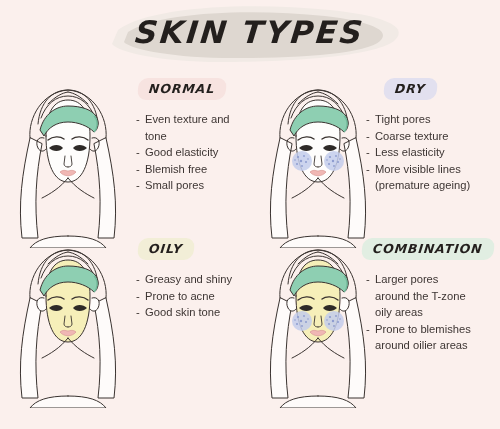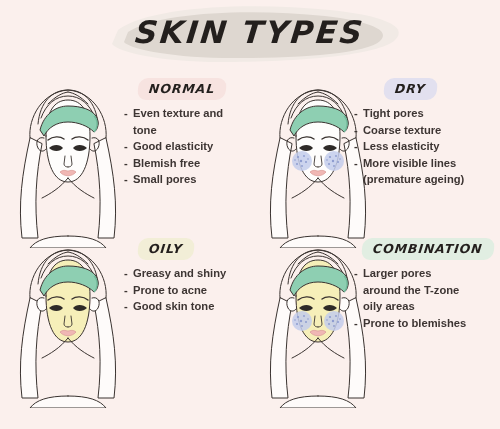--- a/index.html
+++ b/index.html
@@ -53,25 +53,24 @@
     color:#231f1d;
     transform:skewX(-6deg);
     white-space:nowrap;
   }
   .badge-row{margin-left:14px;margin-bottom:6px;}
   .cell.c1 .badge-row{margin-left:30px;}
   .cell.c3 .badge-row{margin-left:8px;}
 
   ul.bullets{
     list-style:none;
-    margin:0;padding:0;
+    margin:12px;padding:0;
     color:#3d3533;
     font-size:11.2px;
     line-height:15.5px;
-    font-weight:bold;
   }
   ul.bullets li{
     position:relative;
     padding-left:9px;
     margin-bottom:1px;
   }
   ul.bullets li:before{
     content:"-";
     position:absolute;left:0;top:0;
     color:#3d3533;
@@ -330,18 +329,19 @@
       </div>
       <div class="text-col">
         <div class="badge-row">
           <span class="badge" style="background:#e1eee2">COMBINATION</span>
         </div>
         <ul class="bullets">
           <li>Larger pores</li>
           <li class="cont">around the T-zone</li>
           <li class="cont">oily areas</li>
           <li>Prone to blemishes</li>
+          <li class="cont">around oilier areas</li>
         </ul>
       </div>
     </div>
 
   </div>
 </div>
 
 </body></html>

